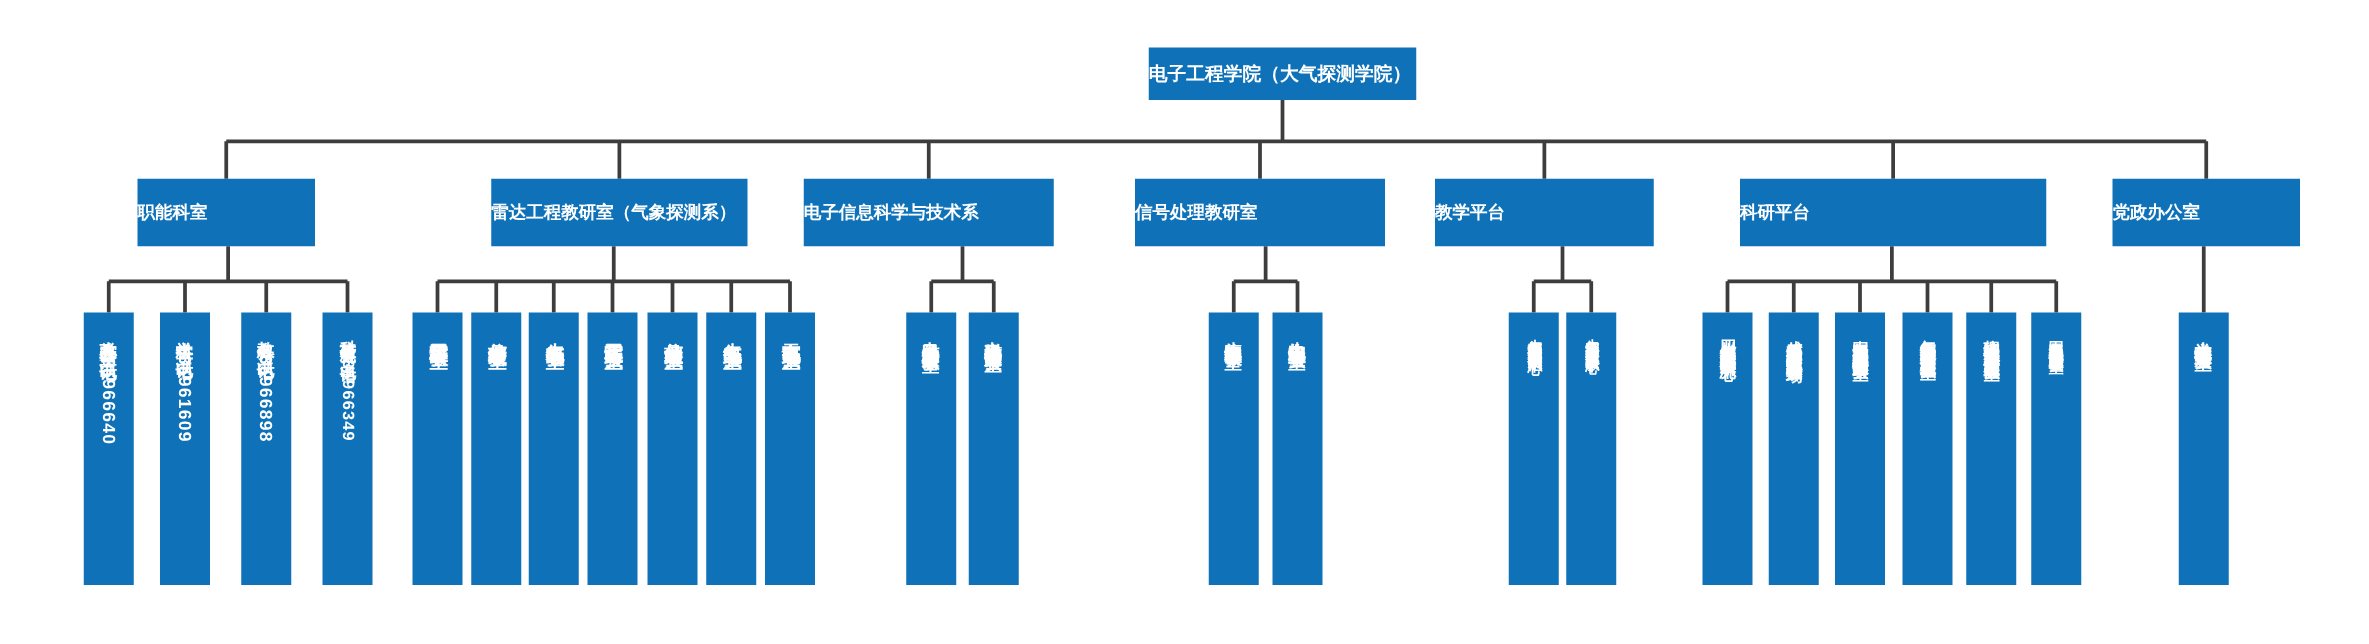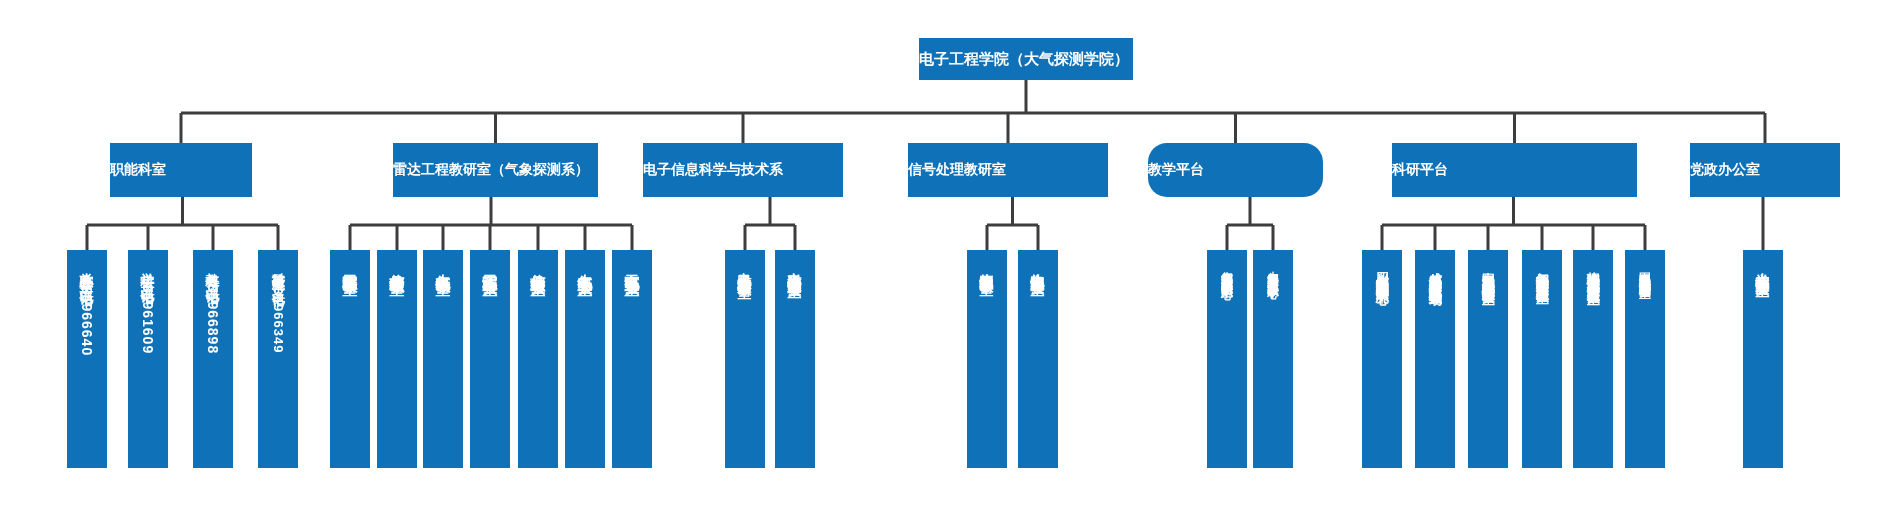--- a/index.html
+++ b/index.html
@@ -159,21 +159,21 @@
     </div>
     <div class="node hnode dept-node" style="left: 908px; top: 143px; width: 200px; height: 54px;">
       <span>信号处理教研室</span>
     </div>
     <div class="node unit-node" style="left: 967px; top: 250px; width: 40px; height: 218px;">
       <div class="vtext" style="font-size: 14px;"><span>生物医学工程教研室</span></div>
     </div>
     <div class="node unit-node" style="left: 1018px; top: 250px; width: 40px; height: 218px;">
       <div class="vtext" style="font-size: 14px;"><span>生物电子工程实验室</span></div>
     </div>
-    <div class="node hnode dept-node" style="left: 1148px; top: 143px; width: 175px; height: 54px; border-radius: 19px;">
+    <div class="node hnode dept-node" style="left: 1148px; top: 143px; width: 175px; height: 54px;">
       <span>教学平台</span>
     </div>
     <div class="node unit-node" style="left: 1207px; top: 250px; width: 40px; height: 218px;">
       <div class="vtext" style="font-size: 11.7px;"><span>大气探测技术国家级实验教学示范中心</span></div>
     </div>
     <div class="node unit-node" style="left: 1253px; top: 250px; width: 40px; height: 218px;">
       <div class="vtext" style="font-size: 11.1px;"><span>大气探测技术省级虚拟仿真实验教学中心</span></div>
     </div>
     <div class="node hnode dept-node" style="left: 1392px; top: 143px; width: 245px; height: 54px;">
       <span>科研平台</span>

